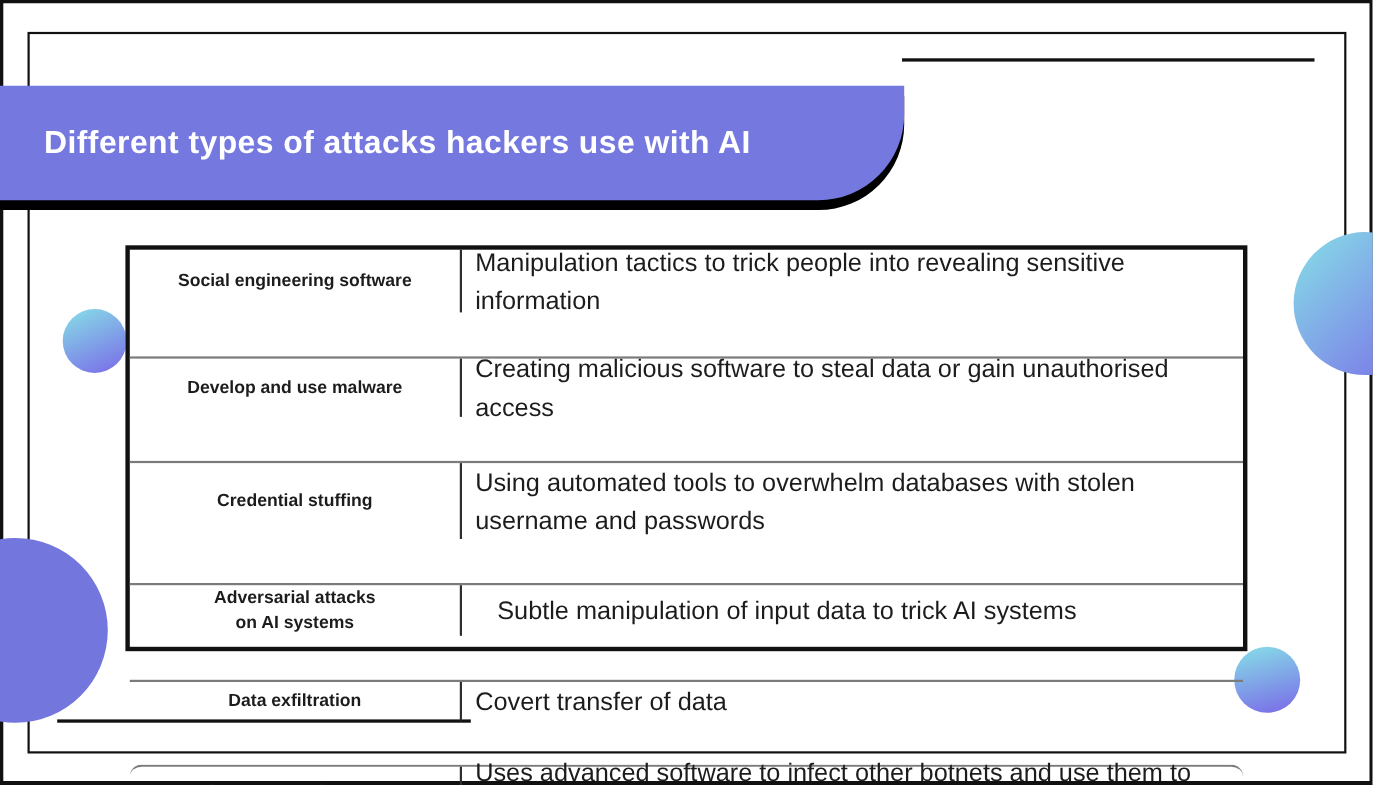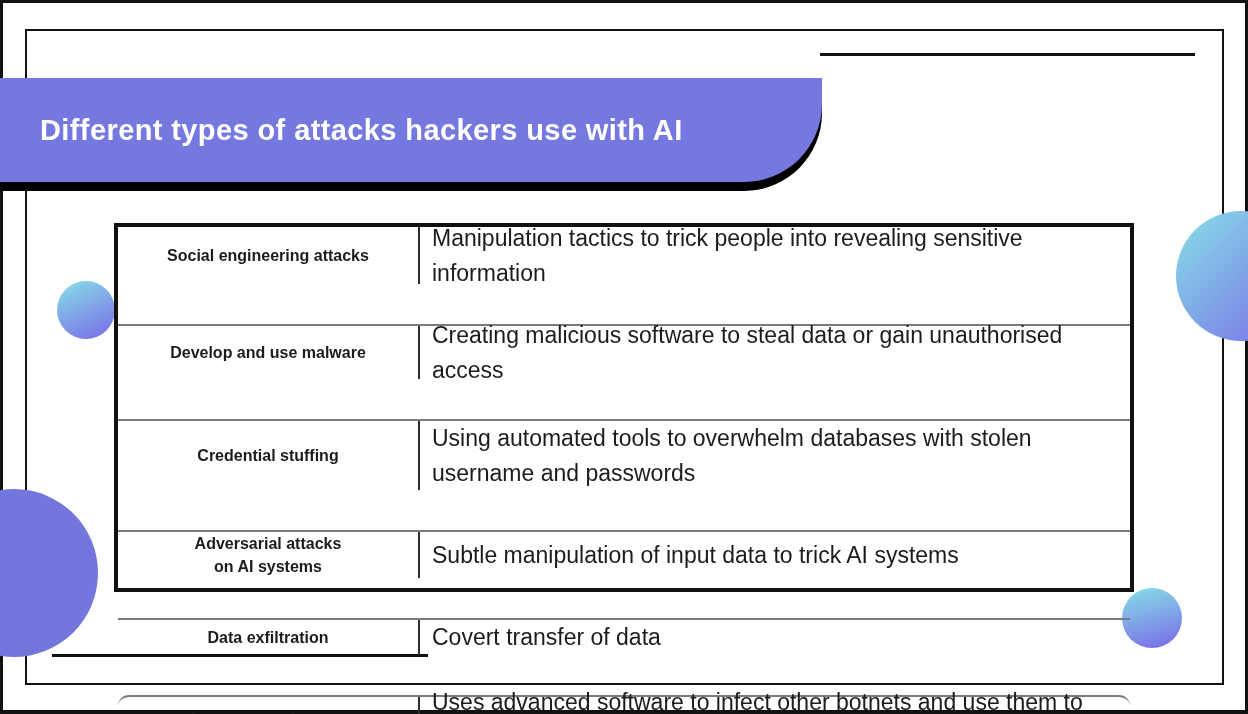--- a/index.html
+++ b/index.html
@@ -34,21 +34,21 @@
   #banner-title{padding-left:46px;color:#ffffff;font-size:29px;font-weight:bold;
     letter-spacing:0.4px;}
   
   #attack-table{left:114px;top:223px;width:1020px;height:369px;background:#fff;
     border:4px solid var(--ink);box-sizing:border-box;display:flex;flex-direction:column;}
   .trow{display:flex;box-sizing:border-box;}
   .trow + .trow{border-top:2px solid var(--row-div);margin-top:40px;}
   .trow:nth-child(1){height:57px;}
   .trow:nth-child(2){height:55px;}
   .trow:nth-child(3){height:81px;}
-  .trow:nth-child(4){height:71px;}
+  .trow:nth-child(4){height:71px;gap:20px;}
   .trow:nth-child(5){height:50px;}
   .trow:nth-child(6){height:47px;border-radius:11px;}
   .cell-type{width:302px;flex:0 0 302px;border-right:2px solid var(--col-div);
     display:flex;align-items:center;justify-content:center;text-align:center;
     font-weight:bold;font-size:16px;color:var(--text);white-space:pre-line;line-height:1.45;
     box-sizing:border-box;}
   .cell-desc{flex:1;display:flex;align-items:center;padding-left:12px;padding-right:6px;
     font-size:23px;color:var(--text);white-space:pre-line;line-height:1.5;box-sizing:border-box;}
 </style>
 </head>
@@ -58,21 +58,21 @@
   <div class="abs" id="inner-frame"></div>
   <div class="abs" id="outer-border"></div>
   <div class="abs" id="accent-line-top"></div>
   <div class="abs" id="accent-line-bottom"></div>
 
   <div class="abs circle" id="circle-left-small"></div>
   <div class="abs circle" id="circle-bottom-right-small"></div>
 
   <div class="abs" id="attack-table">
       <div class="trow">
-        <div class="cell-type">Social engineering attacks</div>
+        <div class="cell-type">Social engineering software</div>
         <div class="cell-desc">Manipulation tactics to trick people into revealing sensitive information</div>
       </div>
       <div class="trow">
         <div class="cell-type">Develop and use malware</div>
         <div class="cell-desc">Creating malicious software to steal data or gain unauthorised access</div>
       </div>
       <div class="trow">
         <div class="cell-type">Credential stuffing</div>
         <div class="cell-desc">Using automated tools to overwhelm databases with stolen
 username and passwords</div>

